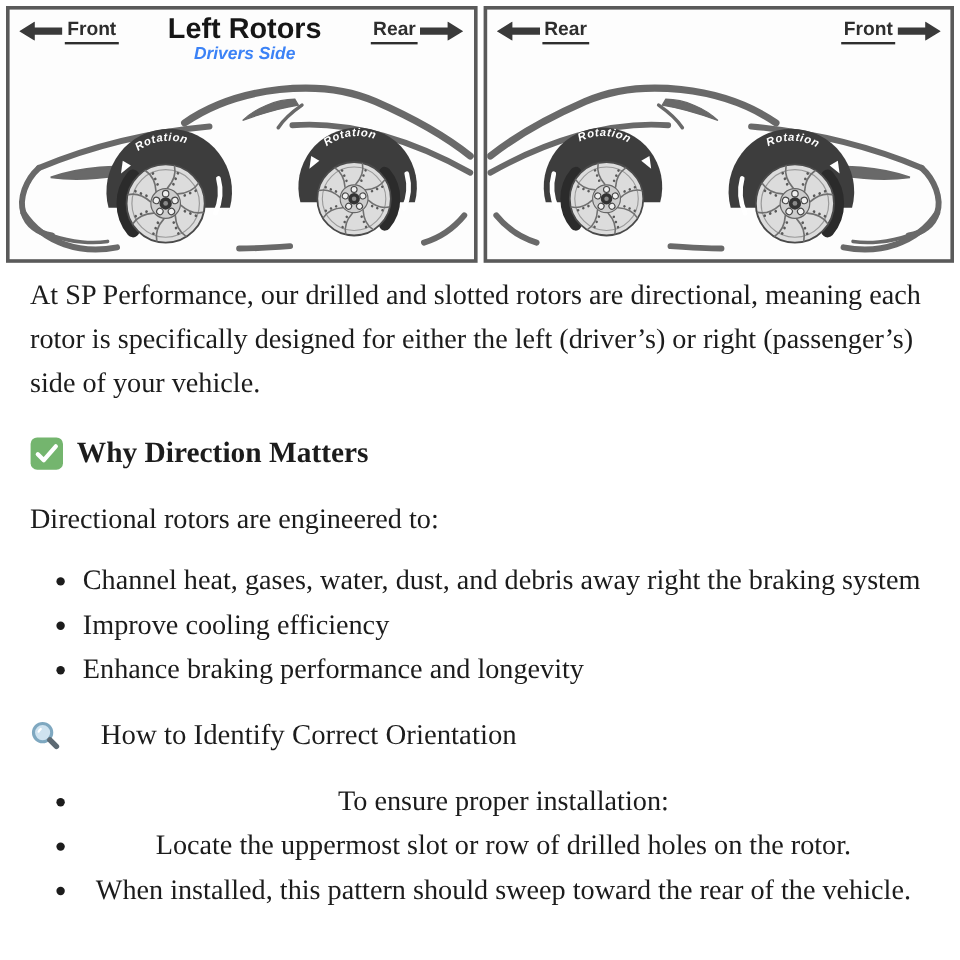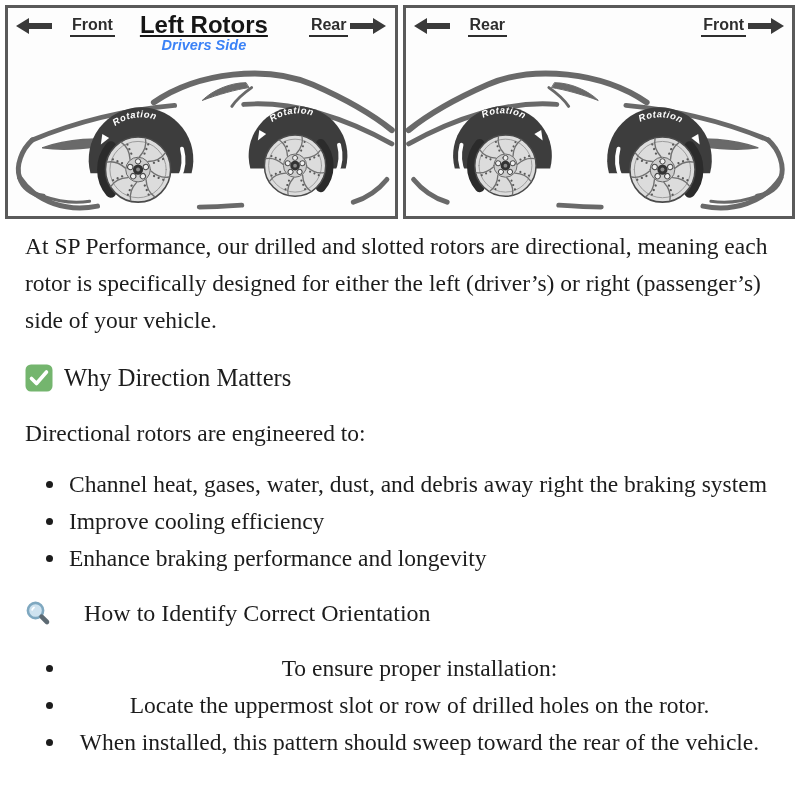--- a/index.html
+++ b/index.html
@@ -3,36 +3,36 @@
 <meta charset="utf-8">
 <style>
   html,body{margin:0;padding:0;background:#ffffff;}
   .page{width:800px;height:800px;background:#fff;font-family:"Liberation Serif",serif;color:#1c1c1c;overflow:hidden;}
 
   
   .diagram{display:flex;gap:5px;padding:5px 5px 0 5px;box-sizing:border-box;}
   .panel{position:relative;flex:1;height:208px;border:3px solid #5a5a5a;background:#fdfdfd;box-sizing:content-box;}
   .panel-header{position:absolute;top:4px;left:8px;right:8px;display:flex;justify-content:space-between;align-items:flex-start;z-index:2;}
   .dir-label{display:flex;align-items:center;gap:2px;margin-top:4px;font-family:"Liberation Sans",sans-serif;}
-  .dir-text{font-weight:bold;font-size:16px;color:#2e2e2e;border-bottom:2.5px solid #2e2e2e;line-height:1.1;padding:0 2px 1px 2px;margin-left:16px;}
+  .dir-text{font-weight:bold;font-size:16px;color:#2e2e2e;border-bottom:2.5px solid #2e2e2e;line-height:1.1;padding:0 2px 1px 2px;}
   .arr{display:block;}
   .panel-titles{text-align:center;font-family:"Liberation Sans",sans-serif;}
-  .panel-title{font-weight:bold;font-size:24px;line-height:1.05;color:#161616;text-decoration:underline;}
+  .panel-title{font-weight:bold;font-size:24px;line-height:1.05;color:#161616;}
   .panel-subtitle{font-weight:bold;font-style:italic;font-size:14.5px;color:#3b82f6;}
   .car-svg{position:absolute;left:0;bottom:1px;width:100%;height:158px;z-index:1;}
   .rot-text{font-family:"Liberation Sans",sans-serif;font-size:9.5px;font-weight:bold;font-style:italic;letter-spacing:.6px;fill:#ffffff;}
   .rot-tail{fill:none;stroke:#ffffff;stroke-width:4;stroke-linecap:round;}
   .rot-head{fill:#ffffff;}
 
   
   .content{padding:0 30px 0 25px;}
   .intro{margin:9px 0 0 0;font-size:23.5px;line-height:37px;}
   .heading{display:flex;align-items:center;gap:11px;}
   .h1row{margin-top:25px;}
-  .h1row .heading-text{font-weight:normal;font-size:24.5px;}
+  .h1row .heading-text{font-weight:bold;font-size:24.5px;}
   .h2row{margin-top:23px;gap:32px;}
   .h2row .heading-text{font-weight:normal;font-size:24px;}
   .lead{margin:23px 0 0 0;font-size:23.5px;line-height:37px;}
   ul.bullets{margin:14px 0 0 0;padding:0 0 0 42px;font-size:23.5px;line-height:37px;}
   ul.bullets li{padding-left:2px;}
   ul.second{margin-top:23px;text-align:center;}
   .emoji-icon{display:block;flex:0 0 auto;}
 </style>
 </head>
 <body>

